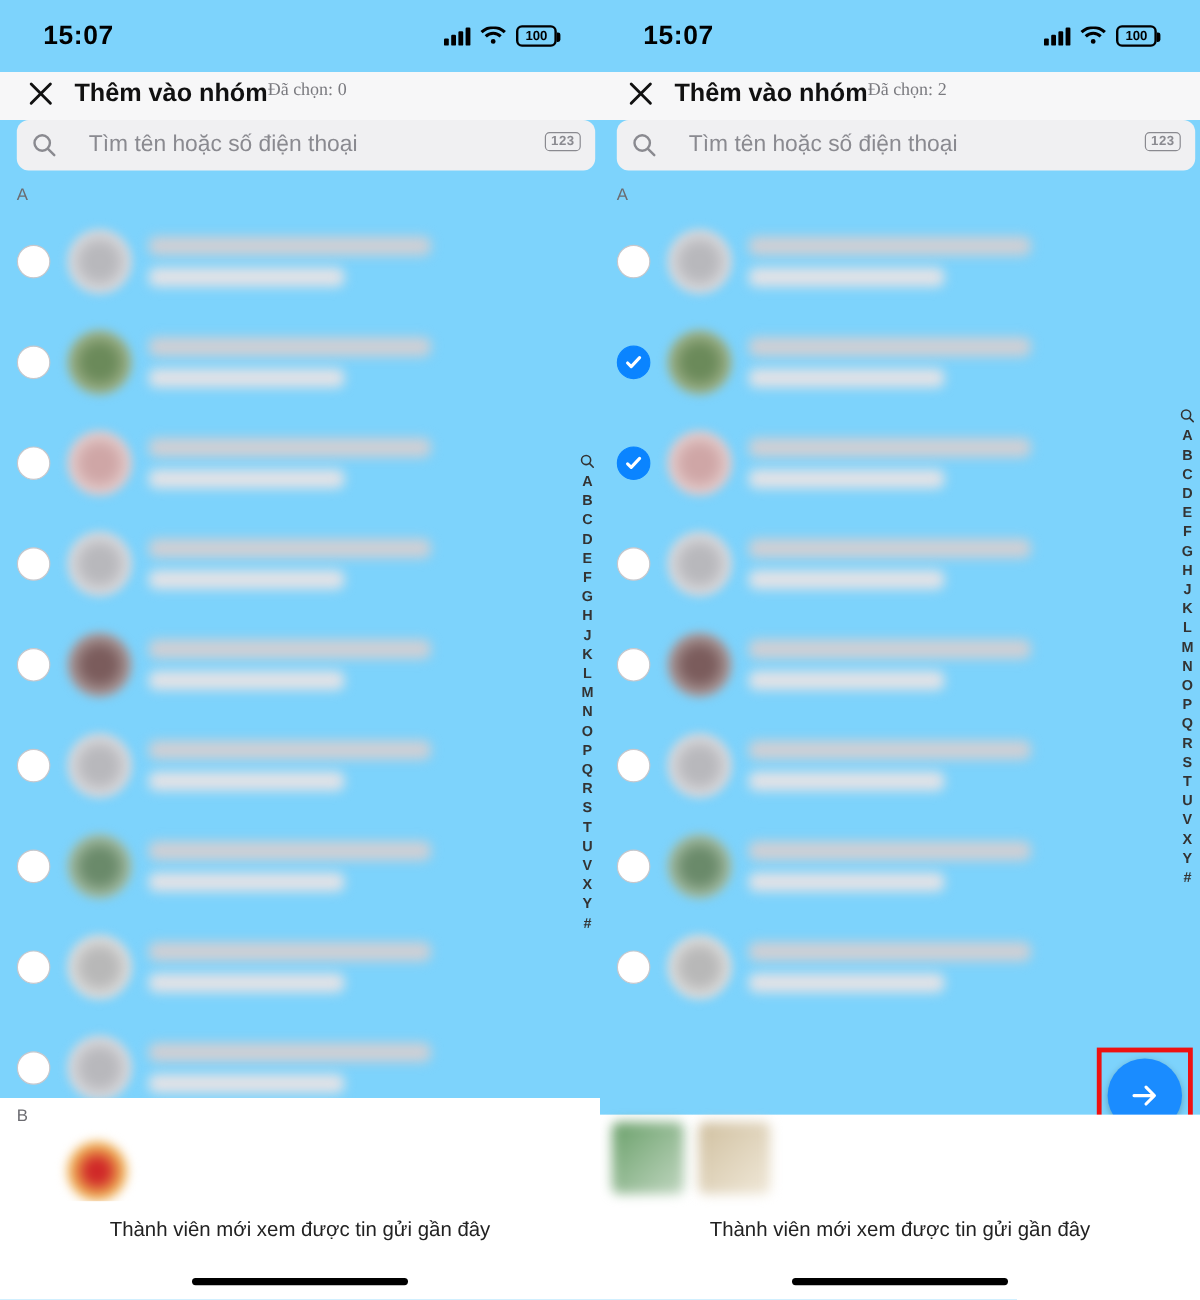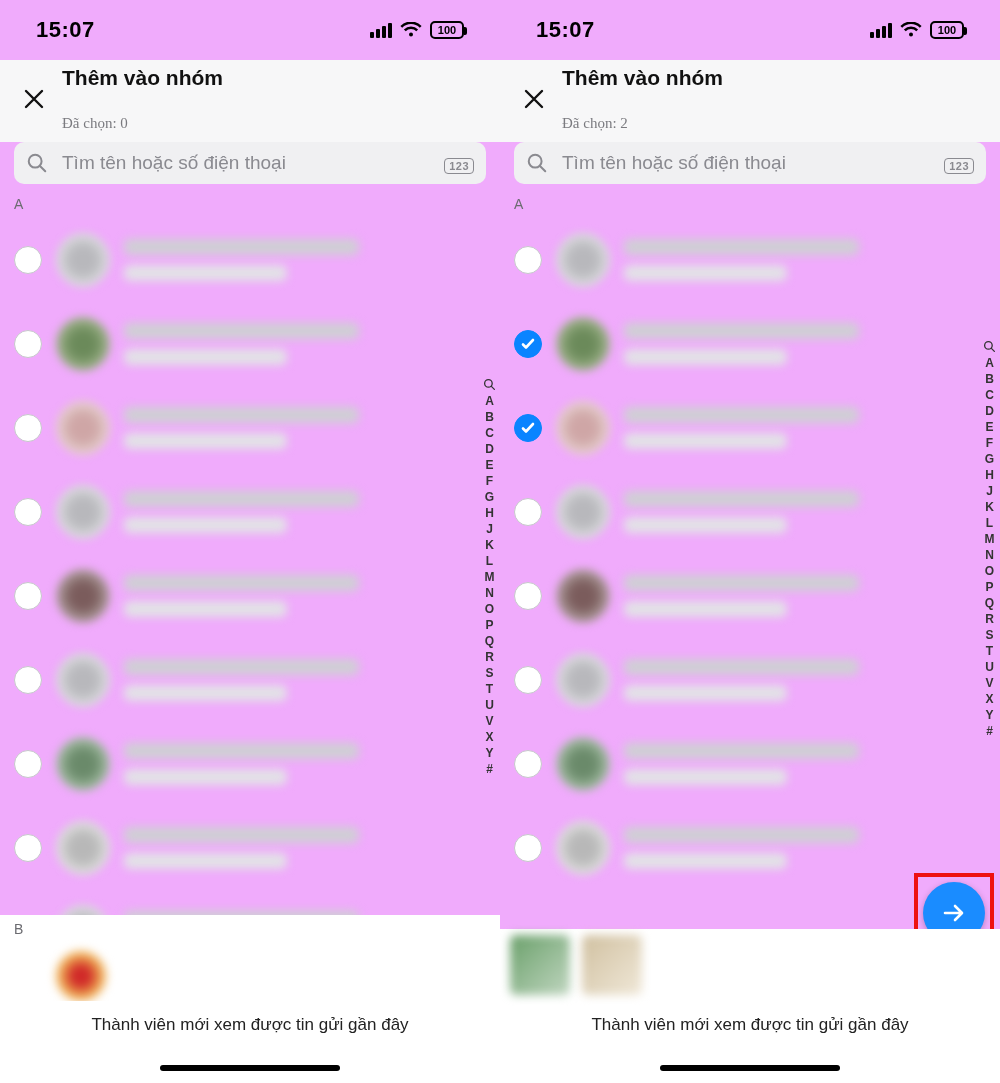--- a/index.html
+++ b/index.html
@@ -1,18 +1,18 @@
 <!DOCTYPE html>
 <html><head>
 <meta charset="utf-8">
 <style>
   * { box-sizing: border-box; margin: 0; padding: 0; }
   html, body { width: 1000px; height: 1083px; font-family: -apple-system, Helvetica, Arial, sans-serif; background:#fff; overflow:hidden; }
   .wrap { display:flex; width:1000px; height:1083px; }
-  .phone { position:relative; width:500px; height:1083px; background:#f0abfc; overflow:hidden; }
+  .phone { position:relative; width:500px; height:1083px; background:#7dd3fc; overflow:hidden; }
 
   
   .statusbar { display:flex; align-items:center; justify-content:space-between; height:60px; padding:0 36px; }
   .sb-time { font-size:22px; font-weight:700; letter-spacing:0.5px; }
   .sb-icons { display:flex; align-items:center; gap:8px; }
   .sb-signal { display:flex; align-items:flex-end; gap:2px; }
   .sb-signal span { display:block; width:4px; background:#000; border-radius:1px; }
   .sb-signal span:nth-child(1){height:6px}
   .sb-signal span:nth-child(2){height:9px}
   .sb-signal span:nth-child(3){height:12px}
@@ -20,26 +20,26 @@
   .wifi svg, .batt svg { display:block; }
   .batt-box { display:flex; align-items:center; }
   .batt { position:relative; width:34px; height:18px; border:2px solid #000; border-radius:5px; display:flex; align-items:center; justify-content:center; }
   .batt::after{ content:""; position:absolute; right:-5px; top:4px; width:3px; height:8px; background:#000; border-radius:0 2px 2px 0;}
   .batt-text{ font-size:11px; font-weight:800; }
 
   
   .header { display:flex; align-items:center; gap:16px; padding:6px 18px 10px 22px; background:#f7f7f8; }
   .close-x { width:24px; height:24px; display:flex; align-items:center; justify-content:center; }
   .close-x svg { display:block; }
-  .hdr-text { display:flex; flex-direction:column;gap:24px; }
+  .hdr-text { display:flex; flex-direction:row; }
   .hdr-title { font-size:21px; font-weight:600; color:#111; }
   .hdr-sub { font-size:15px; color:#7a7a7f; margin-top:1px;font-family:Liberation Serif, serif; }
 
   
-  .searchbar { display:flex; align-items:flex-end; gap:14px; margin:0 14px 6px 14px; background:#f0f0f2; border-radius:10px; padding:10px 12px; }
+  .searchbar { display:flex; align-items:flex-start; gap:26px; margin:0 4px 6px 14px; background:#f0f0f2; border-radius:10px; padding:10px 12px; }
   .searchbar .mag { width:22px; height:22px; color:#8a8a90; }
   .searchbar input { flex:1; border:none; outline:none; background:transparent; font-size:19px; color:#333; }
   .searchbar input::placeholder { color:#8a8a90; }
   .kbd-badge { border:1.5px solid #8a8a90; color:#8a8a90; font-size:11px; border-radius:4px; padding:1px 4px; font-weight:600; letter-spacing:0.5px; }
 
   
   .section-label { font-size:14px; color:#6b6b70; padding:6px 0 6px 14px; }
   .row { display:flex; align-items:center; gap:14px; padding:0 14px; height:84px; }
   .row + .row { }
   .chk { width:28px; height:28px; border-radius:50%; border:1.5px solid #c7c7cc; flex:0 0 28px; background:#fff; display:flex; align-items:center; justify-content:center;}

